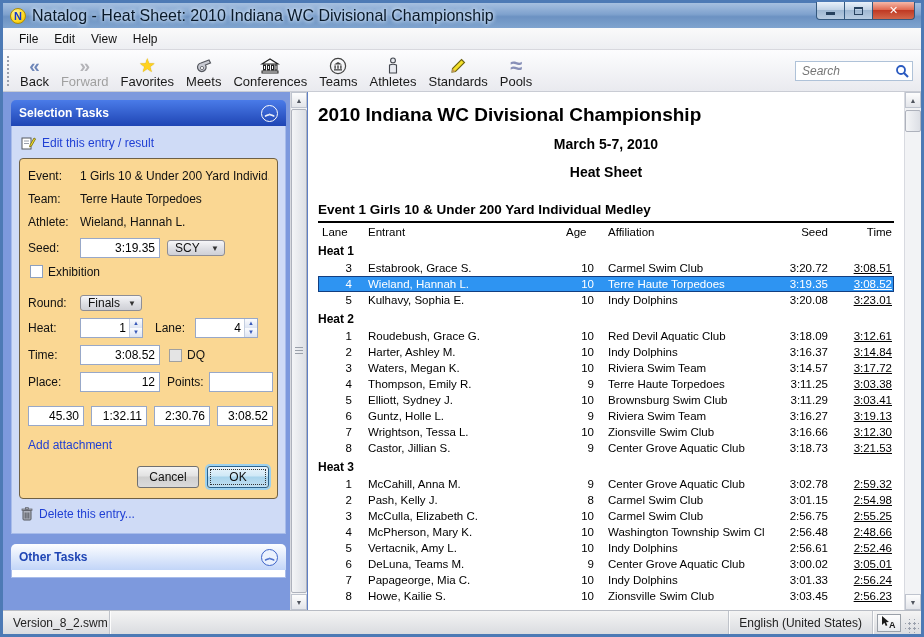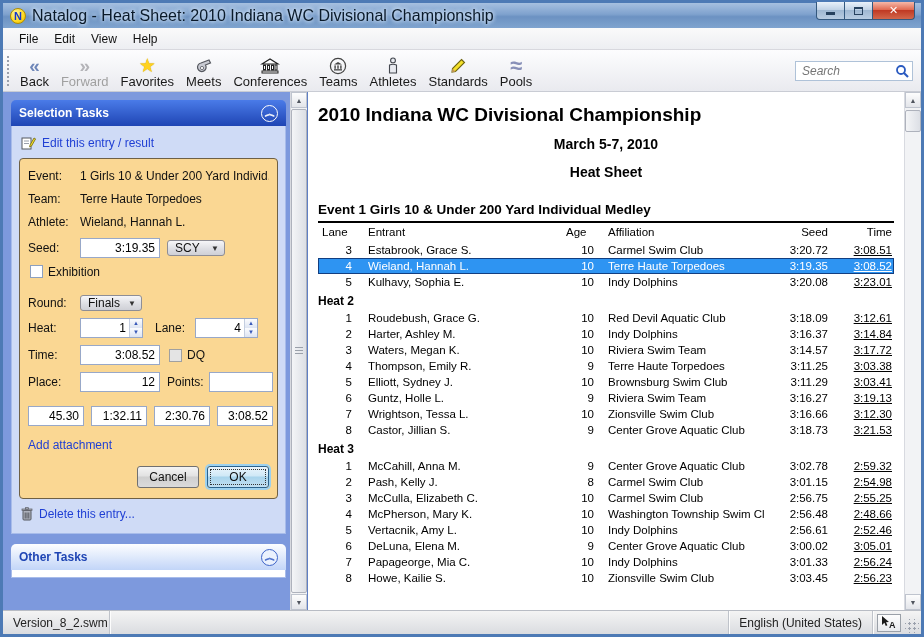--- a/index.html
+++ b/index.html
@@ -409,20 +409,21 @@
         <div class="thead">
           <div class="h-lane">Lane</div>
           <div class="h-entrant">Entrant</div>
           <div class="h-age">Age</div>
           <div class="h-aff">Affiliation</div>
           <div class="h-seed">Seed</div>
           <div class="h-time">Time</div>
         </div>
         <div>
             <div class="heat">
+              <div class="heat-name">Heat 1</div>
               <div class="trow">
                 <div class="c c-lane">3</div>
                 <div class="c c-entrant">Estabrook, Grace S.</div>
                 <div class="c c-age">10</div>
                 <div class="c c-aff">Carmel Swim Club</div>
                 <div class="c c-seed">3:20.72</div>
                 <div class="c c-time"><span class="time-link">3:08.51</span></div>
               </div>
               <div class="trow selected">
                 <div class="c c-lane">4</div>
@@ -545,21 +546,21 @@
               <div class="trow">
                 <div class="c c-lane">5</div>
                 <div class="c c-entrant">Vertacnik, Amy L.</div>
                 <div class="c c-age">10</div>
                 <div class="c c-aff">Indy Dolphins</div>
                 <div class="c c-seed">2:56.61</div>
                 <div class="c c-time"><span class="time-link">2:52.46</span></div>
               </div>
               <div class="trow">
                 <div class="c c-lane">6</div>
-                <div class="c c-entrant">DeLuna, Elena M.</div>
+                <div class="c c-entrant">DeLuna, Teams M.</div>
                 <div class="c c-age">9</div>
                 <div class="c c-aff">Center Grove Aquatic Club</div>
                 <div class="c c-seed">3:00.02</div>
                 <div class="c c-time"><span class="time-link">3:05.01</span></div>
               </div>
               <div class="trow">
                 <div class="c c-lane">7</div>
                 <div class="c c-entrant">Papageorge, Mia C.</div>
                 <div class="c c-age">10</div>
                 <div class="c c-aff">Indy Dolphins</div>

